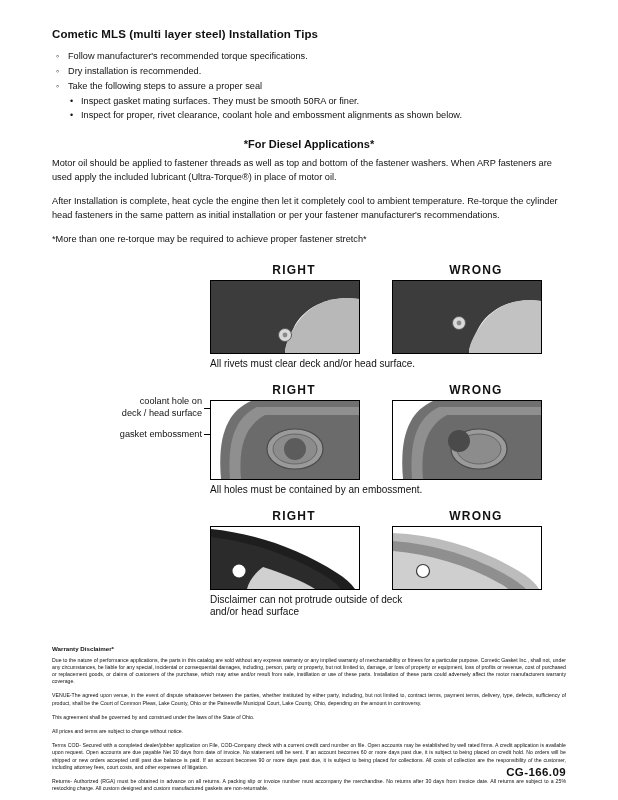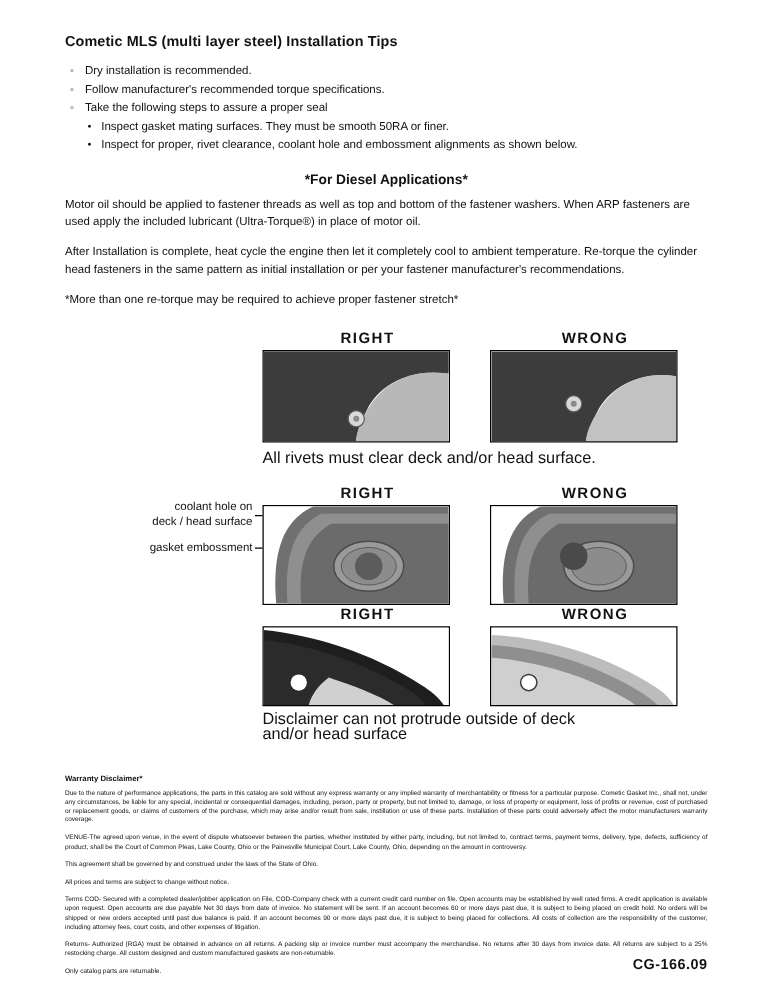--- a/index.html
+++ b/index.html
@@ -108,21 +108,21 @@
     width: 148px;
     height: 72px;
     border: 1px solid #000;
     background: #fff;
     position: relative;
     overflow: hidden;
   }
   .figbox.tall { height: 78px; }
   .figbox.short { height: 62px; }
   .figcaption {
-    font-size: 13px;
+    font-size: 10px;
     margin-top: 4px;
     margin-bottom: 14px;
     margin-left: 158px;
   }
   .figcaption.two {
     line-height: 12.5px;
   }
   .callout-line {
     position: absolute;
     background: #000;
@@ -155,22 +155,22 @@
   svg { display: block; }
 </style>
 </head>
 <body>
 
 <div class="page">
 
   <h1 class="title">Cometic MLS (multi layer steel) Installation Tips</h1>
 
   <ul class="bullets">
+    <li><span>Follow manufacturer's recommended torque specifications.</span></li>
     <li><span>Dry installation is recommended.</span></li>
-    <li><span>Follow manufacturer's recommended torque specifications.</span></li>
     <li>
       <span>Take the following steps to assure a proper seal</span>
       <ul class="subbullets">
         <li><span>Inspect gasket mating surfaces.  They must be smooth 50RA or finer.</span></li>
         <li><span>Inspect for proper, rivet clearance, coolant hole and embossment alignments as shown below.</span></li>
       </ul>
     </li>
   </ul>
 
   <h2 class="subtitle">*For Diesel Applications*</h2>
@@ -242,20 +242,21 @@
               <path d="M148,6 H46 C26,16 16,36 19,78 H148 Z" fill="#8f8f8f"></path>
               <path d="M148,14 H54 C36,24 27,42 30,78 H148 Z" fill="#6b6b6b"></path>
               <ellipse cx="86" cy="48" rx="28" ry="20" fill="#9a9a9a" stroke="#4a4a4a" stroke-width="1.2"></ellipse>
               <ellipse cx="86" cy="48" rx="22" ry="15" fill="#8c8c8c" stroke="#5a5a5a" stroke-width="0.8"></ellipse>
               <circle cx="66" cy="40" r="11" fill="#4a4a4a"></circle>
             </svg>
           </div>
         </div>
       </div>
     </div>
+    <div class="figcaption">All holes must be contained by an embossment.</div>
 
     <div class="figrow indent3">
       <div class="figcol">
         <div class="figlabel">RIGHT</div>
         <div class="figbox short">
           <svg width="148" height="62" viewBox="0 0 148 62">
             <rect x="0" y="0" width="148" height="62" fill="#ffffff"></rect>
             <path d="M0,2 C40,6 86,20 126,46 C134,51 140,56 144,62 H0 Z" fill="#1e1e1e"></path>
             <path d="M0,10 C38,14 80,28 116,50 C122,54 127,58 130,62 H0 Z" fill="#2b2b2b"></path>
             <path d="M52,40 C70,46 92,54 104,62 H36 C38,54 44,46 52,40 Z" fill="#d0d0d0"></path>

